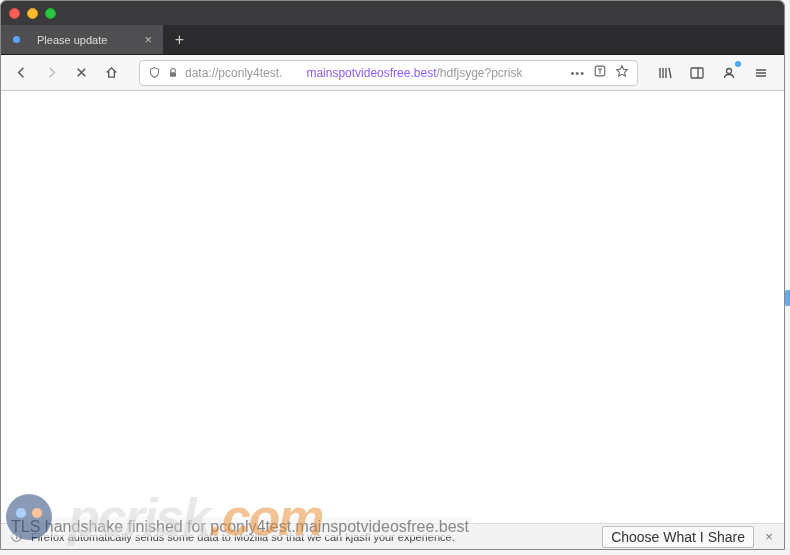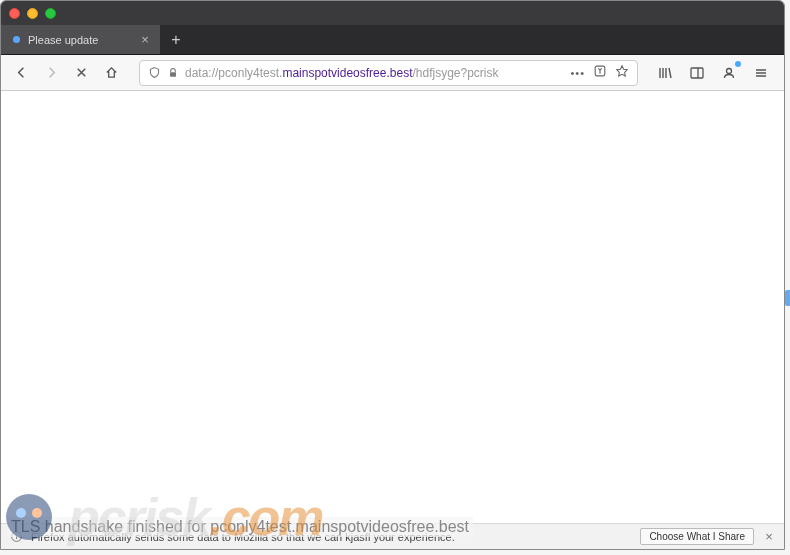--- a/index.html
+++ b/index.html
@@ -7,48 +7,48 @@
 
 .window { width: 785px; height: 550px; background: #fff; border: 1px solid #888; border-radius: 6px 6px 0 0; overflow: hidden; display: flex; flex-direction: column; position: relative; }
 
 .titlebar { height: 24px; background: #3a3a3c; display: flex; align-items: center; padding: 0 8px; gap: 7px; }
 .traffic-light { width: 11px; height: 11px; border-radius: 50%; }
 .tl-red { background: #ff5f57; border: 0.5px solid #e0443e; }
 .tl-yellow { background: #febc2e; border: 0.5px solid #dea123; }
 .tl-green { background: #28c840; border: 0.5px solid #1aad2b; }
 
 .tabbar { height: 30px; background: #2b2b2d; display: flex; align-items: stretch; border-bottom: 1px solid #1a1a1a; }
-.tab { display: flex; align-items: center; background: #4f4f52; color: #ddd; font-size: 11px; padding: 0 8px 0 12px; gap: 8px; min-width: 160px; border-right: 1px solid #2b2b2d; }
+.tab { display: flex; align-items: center; background: #4f4f52; color: #ddd; font-size: 11px; padding: 0 8px 0 12px; gap: 17px; min-width: 160px; border-right: 1px solid #2b2b2d; }
 .tab-icon-dot { width: 7px; height: 7px; border-radius: 50%; background: #5aa6ff; flex-shrink: 0; }
 .tab-close { width: 14px; height: 14px; display: flex; align-items: center; justify-content: center; color: #bbb; font-size: 13px; cursor: pointer; }
 .newtab { width: 30px; display: flex; align-items: center; justify-content: center; color: #ccc; font-size: 16px; cursor: pointer; }
 
 .toolbar { height: 36px; background: #f7f7f7; border-bottom: 1px solid #ccc; display: flex; align-items: center; padding: 0 8px; gap: 6px; }
 .nav-btn { width: 24px; height: 24px; display: flex; align-items: center; justify-content: center; color: #555; cursor: pointer; border-radius: 3px; }
 .nav-btn.disabled { color: #bbb; cursor: default; }
 .nav-btn svg { width: 15px; height: 15px; }
 
 .urlbar { flex: 1; height: 26px; background: #fff; border: 1px solid #ccc; border-radius: 4px; display: flex; align-items: center; padding: 0 8px; margin: 0 10px; gap: 6px; font-size: 12px; color: #777; }
 .urlbar .shield, .urlbar .lock { color: #777; display: flex; align-items: center; }
 .url-text { flex: 1; white-space: nowrap; overflow: hidden; color: #999; }
-.url-text .domain { color: #4c1d95; }
+.url-text .domain { color: #8b5cf6; margin-left: 24px; }
 .urlbar-right { display: flex; align-items: center; gap: 8px; color: #666; }
 .dots { letter-spacing: 1px; font-size: 11px; }
 
 .toolbar-right { display: flex; align-items: center; gap: 10px; padding-right: 4px; }
 .toolbar-right .icon-btn { width: 22px; height: 22px; display: flex; align-items: center; justify-content: center; color: #555; cursor: pointer; }
 
 .content { flex: 1; background: #fff; position: relative; }
 
 .status-bar { position: absolute; left: 6px; bottom: 12px; font-size: 16px; color: #888; background: rgba(245,245,245,0.7); padding: 1px 4px; }
 
 .notice-bar { height: 26px; background: #f2f2f2; border-top: 1px solid #d8d8d8; display: flex; align-items: center; padding: 0 8px; gap: 8px; font-size: 11px; color: #444; }
 .notice-icon { width: 14px; height: 14px; display: flex; align-items: center; justify-content: center; color: #777; }
 .notice-text { flex: 1; }
-.notice-btn { background: #fafafa; border: 1px solid #bbb; border-radius: 2px; padding: 2px 8px; font-size: 10px; color: #333; cursor: pointer; }
+.notice-btn { background: #fafafa; border: 1px solid #bbb; border-radius: 2px; padding: 2px 8px; font-size: 14px; color: #333; cursor: pointer; }
 .notice-close { width: 14px; height: 14px; display: flex; align-items: center; justify-content: center; color: #777; cursor: pointer; font-size: 13px; }
 
 
 .watermark { position: absolute; left: 0; right: 0; bottom: 8px; pointer-events: none; display: flex; align-items: center; gap: 16px; opacity: 0.5; }
 .wm-badge { width: 46px; height: 46px; border-radius: 50%; background: #1a3a6e; margin-left: 6px; position: relative; }
 .wm-badge::before { content: ""; position: absolute; width: 10px; height: 10px; border-radius: 50%; background: #5aa6ff; top: 14px; left: 10px; }
 .wm-badge::after { content: ""; position: absolute; width: 10px; height: 10px; border-radius: 50%; background: #ff8a3a; top: 14px; right: 10px; }
 .wm-text { font-size: 52px; font-weight: 700; font-style: italic; color: #d4d4d5; letter-spacing: -2px; }
 .wm-text .dot { color: #e68a2e; }
 

